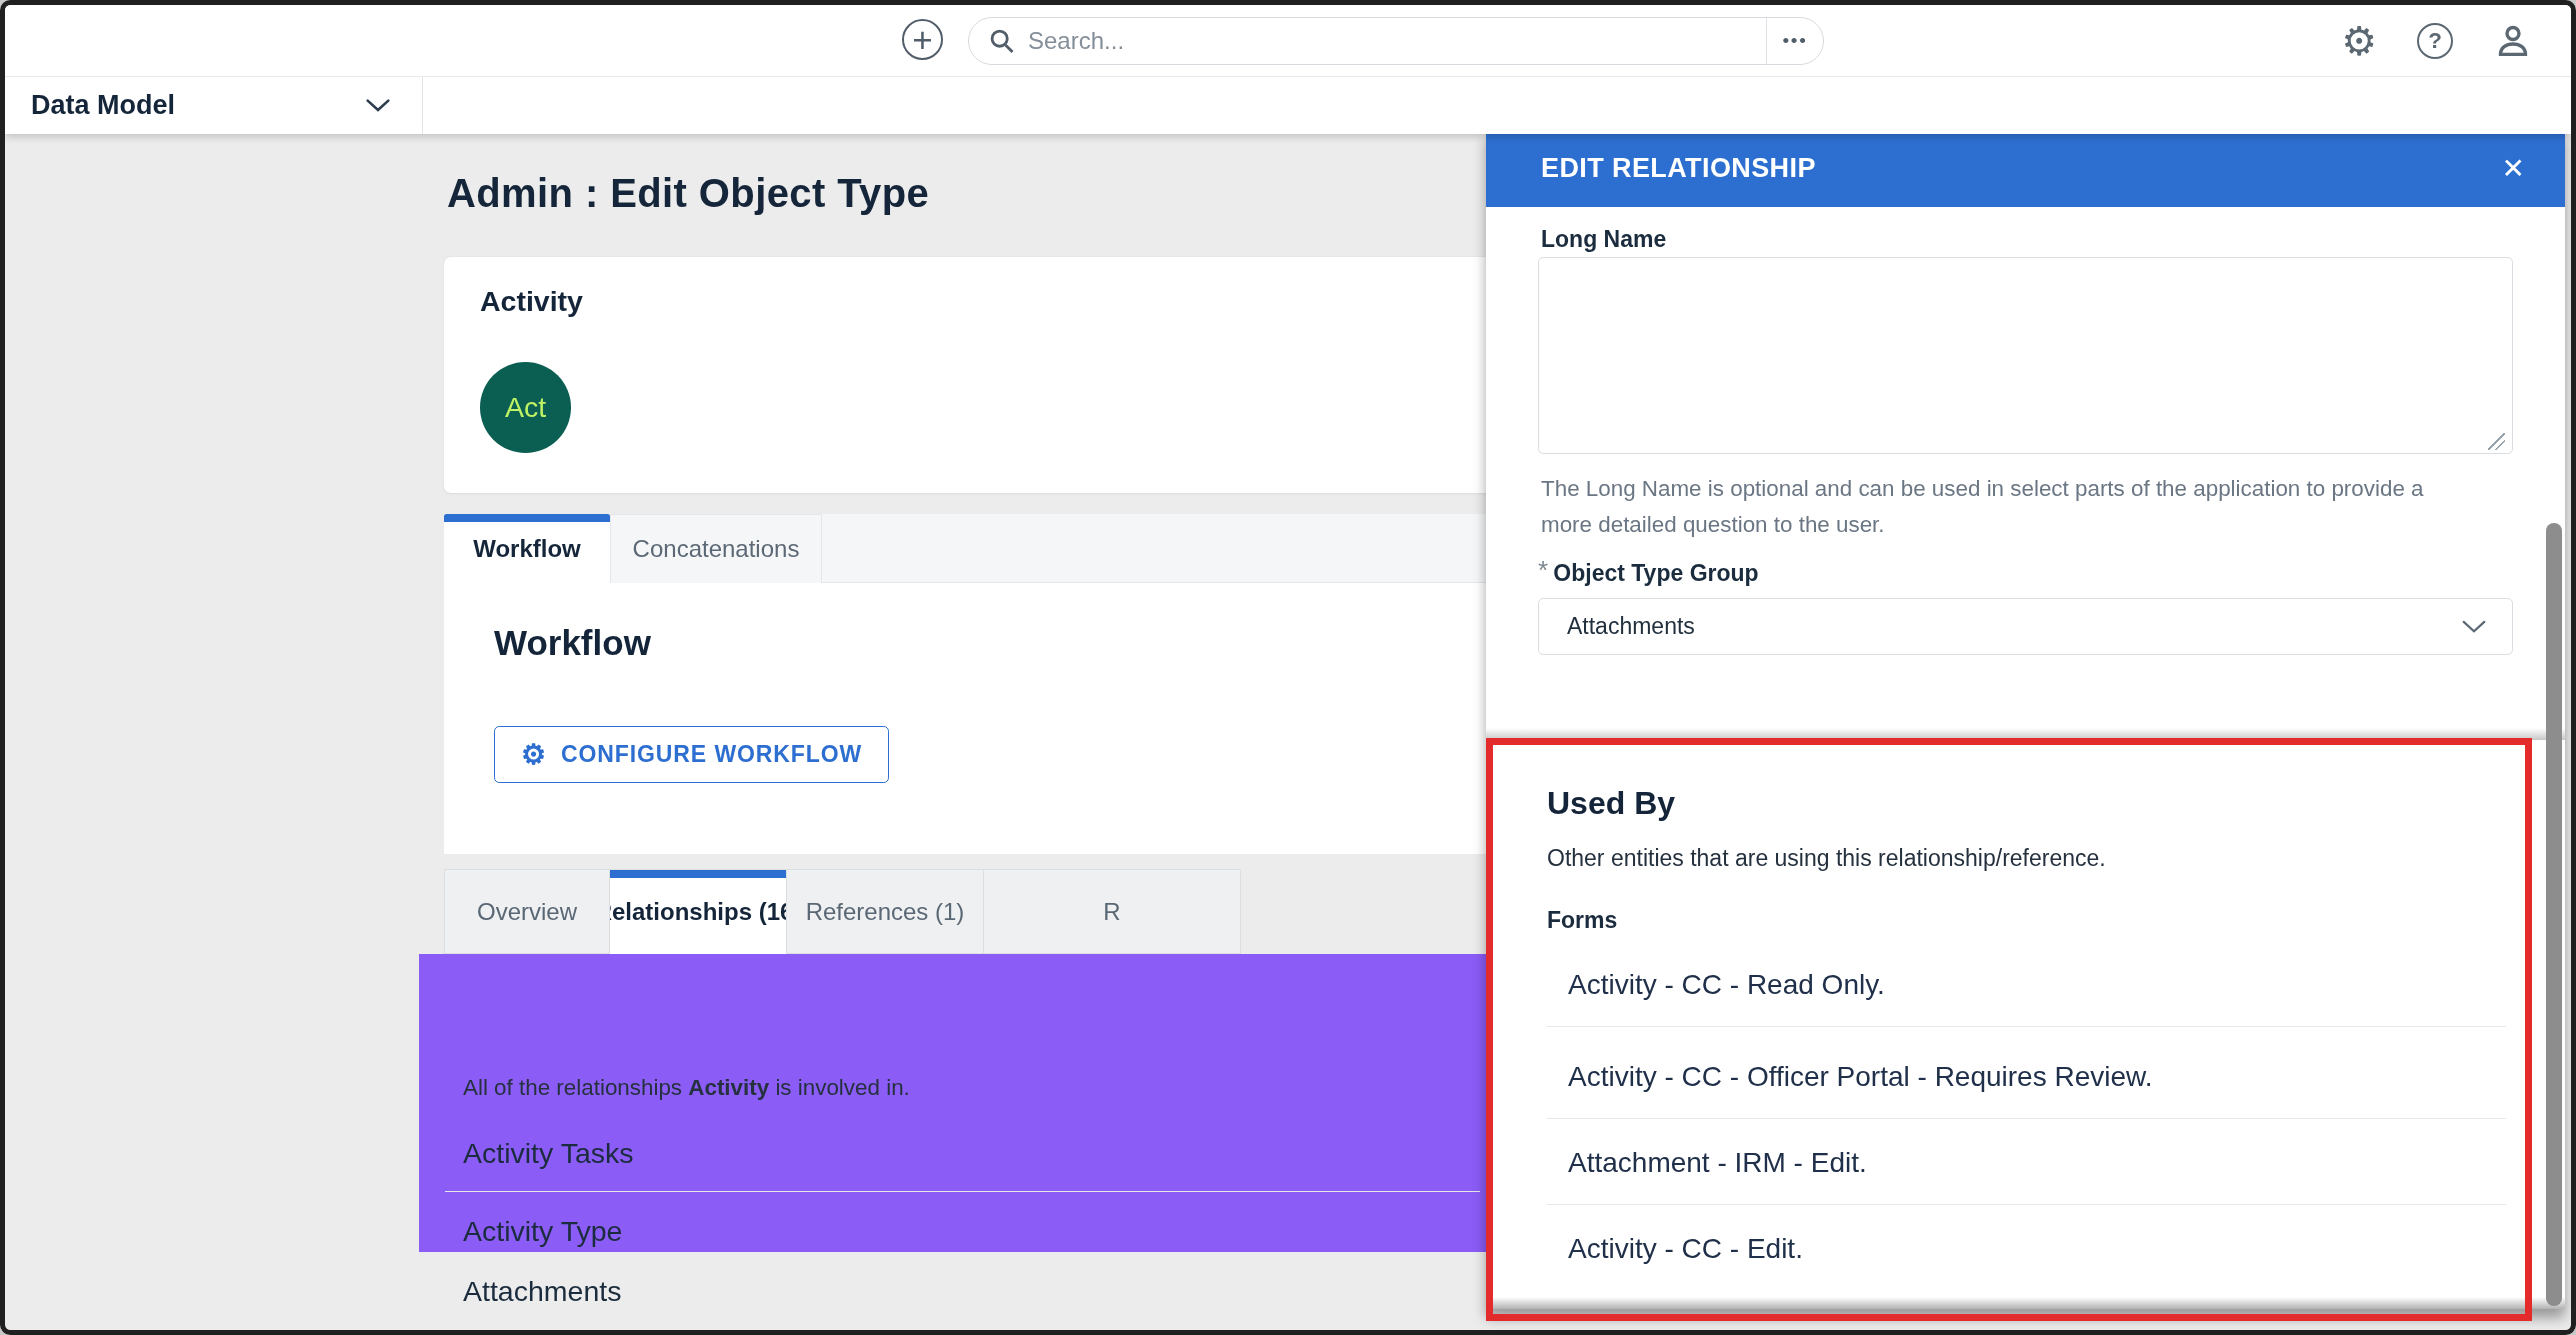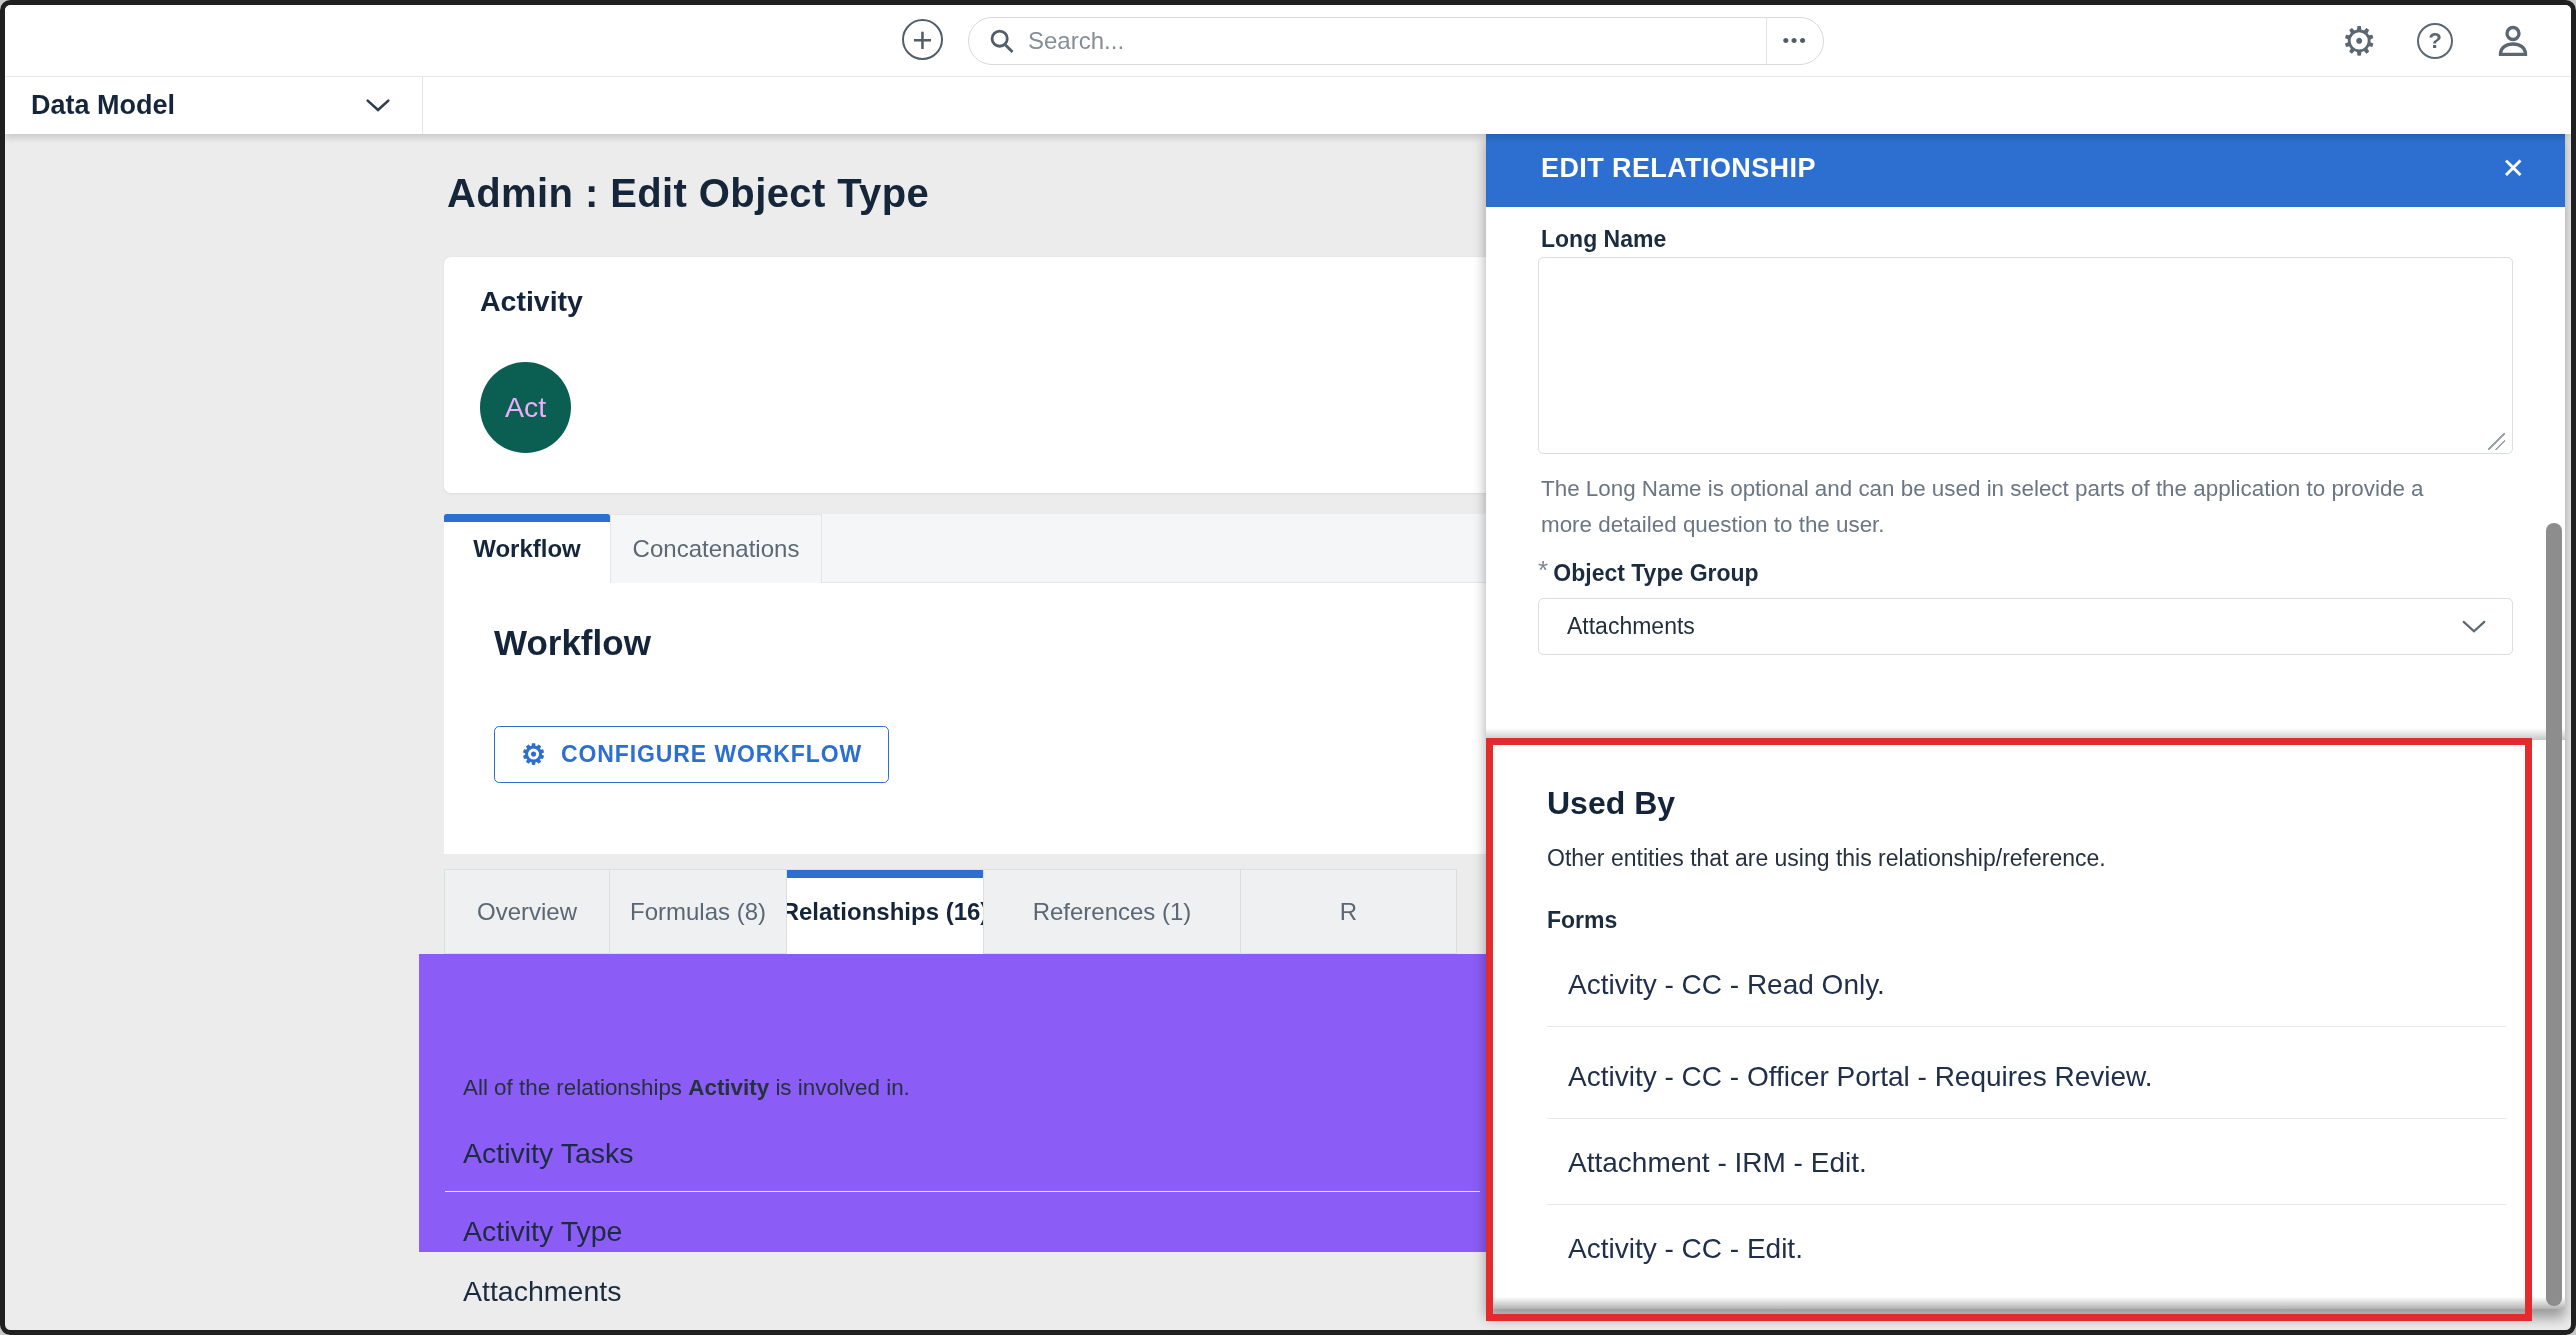--- a/index.html
+++ b/index.html
@@ -52,21 +52,21 @@
     height:7px; background:#2d6fd0; }
 
   
   .page-title{ position:absolute; left:442px; top:166px; font-size:40px; font-weight:700;
     color:#16263a; letter-spacing:0.4px; z-index:5;}
 
   .card{ background:#fff; border-radius:7px; box-shadow:0 0.9px 2.6px rgba(0,0,0,.07); }
   .activity-card{ position:absolute; left:439px; top:252px; width:1087px; height:236px; z-index:5;}
   .activity-title{ position:absolute; left:36px; top:28px; font-size:28.5px; font-weight:700; color:#14253a;}
   .avatar{ position:absolute; left:36px; top:105px; width:91px; height:91px; border-radius:50%;
-    color:#f0abfc; font-size:28.5px; display:flex; align-items:center; justify-content:center; }
+    color:#bef264; font-size:28.5px; display:flex; align-items:center; justify-content:center; }
 
   .wf-strip{ position:absolute; left:439px; top:509px; width:1047px; height:69px; z-index:6; display:flex;}
   .wf-tab{ position:relative; height:69px; display:flex; align-items:center; justify-content:center;
     font-size:24px; cursor:pointer; }
   .wf-tab.active{ width:166px; background:#fff; font-weight:700; color:#15263a;
     border-radius:3.5px 3.5px 0 0; }
   .wf-tab.active::before{ content:""; position:absolute; left:0; right:0; top:0; height:7.8px;
     background:#2d6fd0; border-radius:2.6px 2.6px 0 0;}
   .wf-tab.idle{ width:212px; background:#f5f6f7; color:#5c6875;
     border:0.9px solid #e4e6e8; border-bottom:none; }
@@ -209,21 +209,20 @@
   <div class="workflow-card">
     <div class="workflow-h2">Workflow</div>
     <button class="configure-btn">
       <span class="gear-small">⚙</span>
       <span>CONFIGURE WORKFLOW</span>
     </button>
   </div>
 
   <div class="detail-strip">
     <div class="dt">Overview</div>
-    <div class="dt">Formulas (8)</div>
     <div class="dt active">Relationships (16)</div>
     <div class="dt">References (1)</div>
     <div class="dt">R</div>
   </div>
 
   <div class="rel-card">
     <div class="rel-caption">
       <span>All of the relationships </span><b>Activity</b><span> is involved in.</span>
     </div>
     <div class="rel-row row2">

